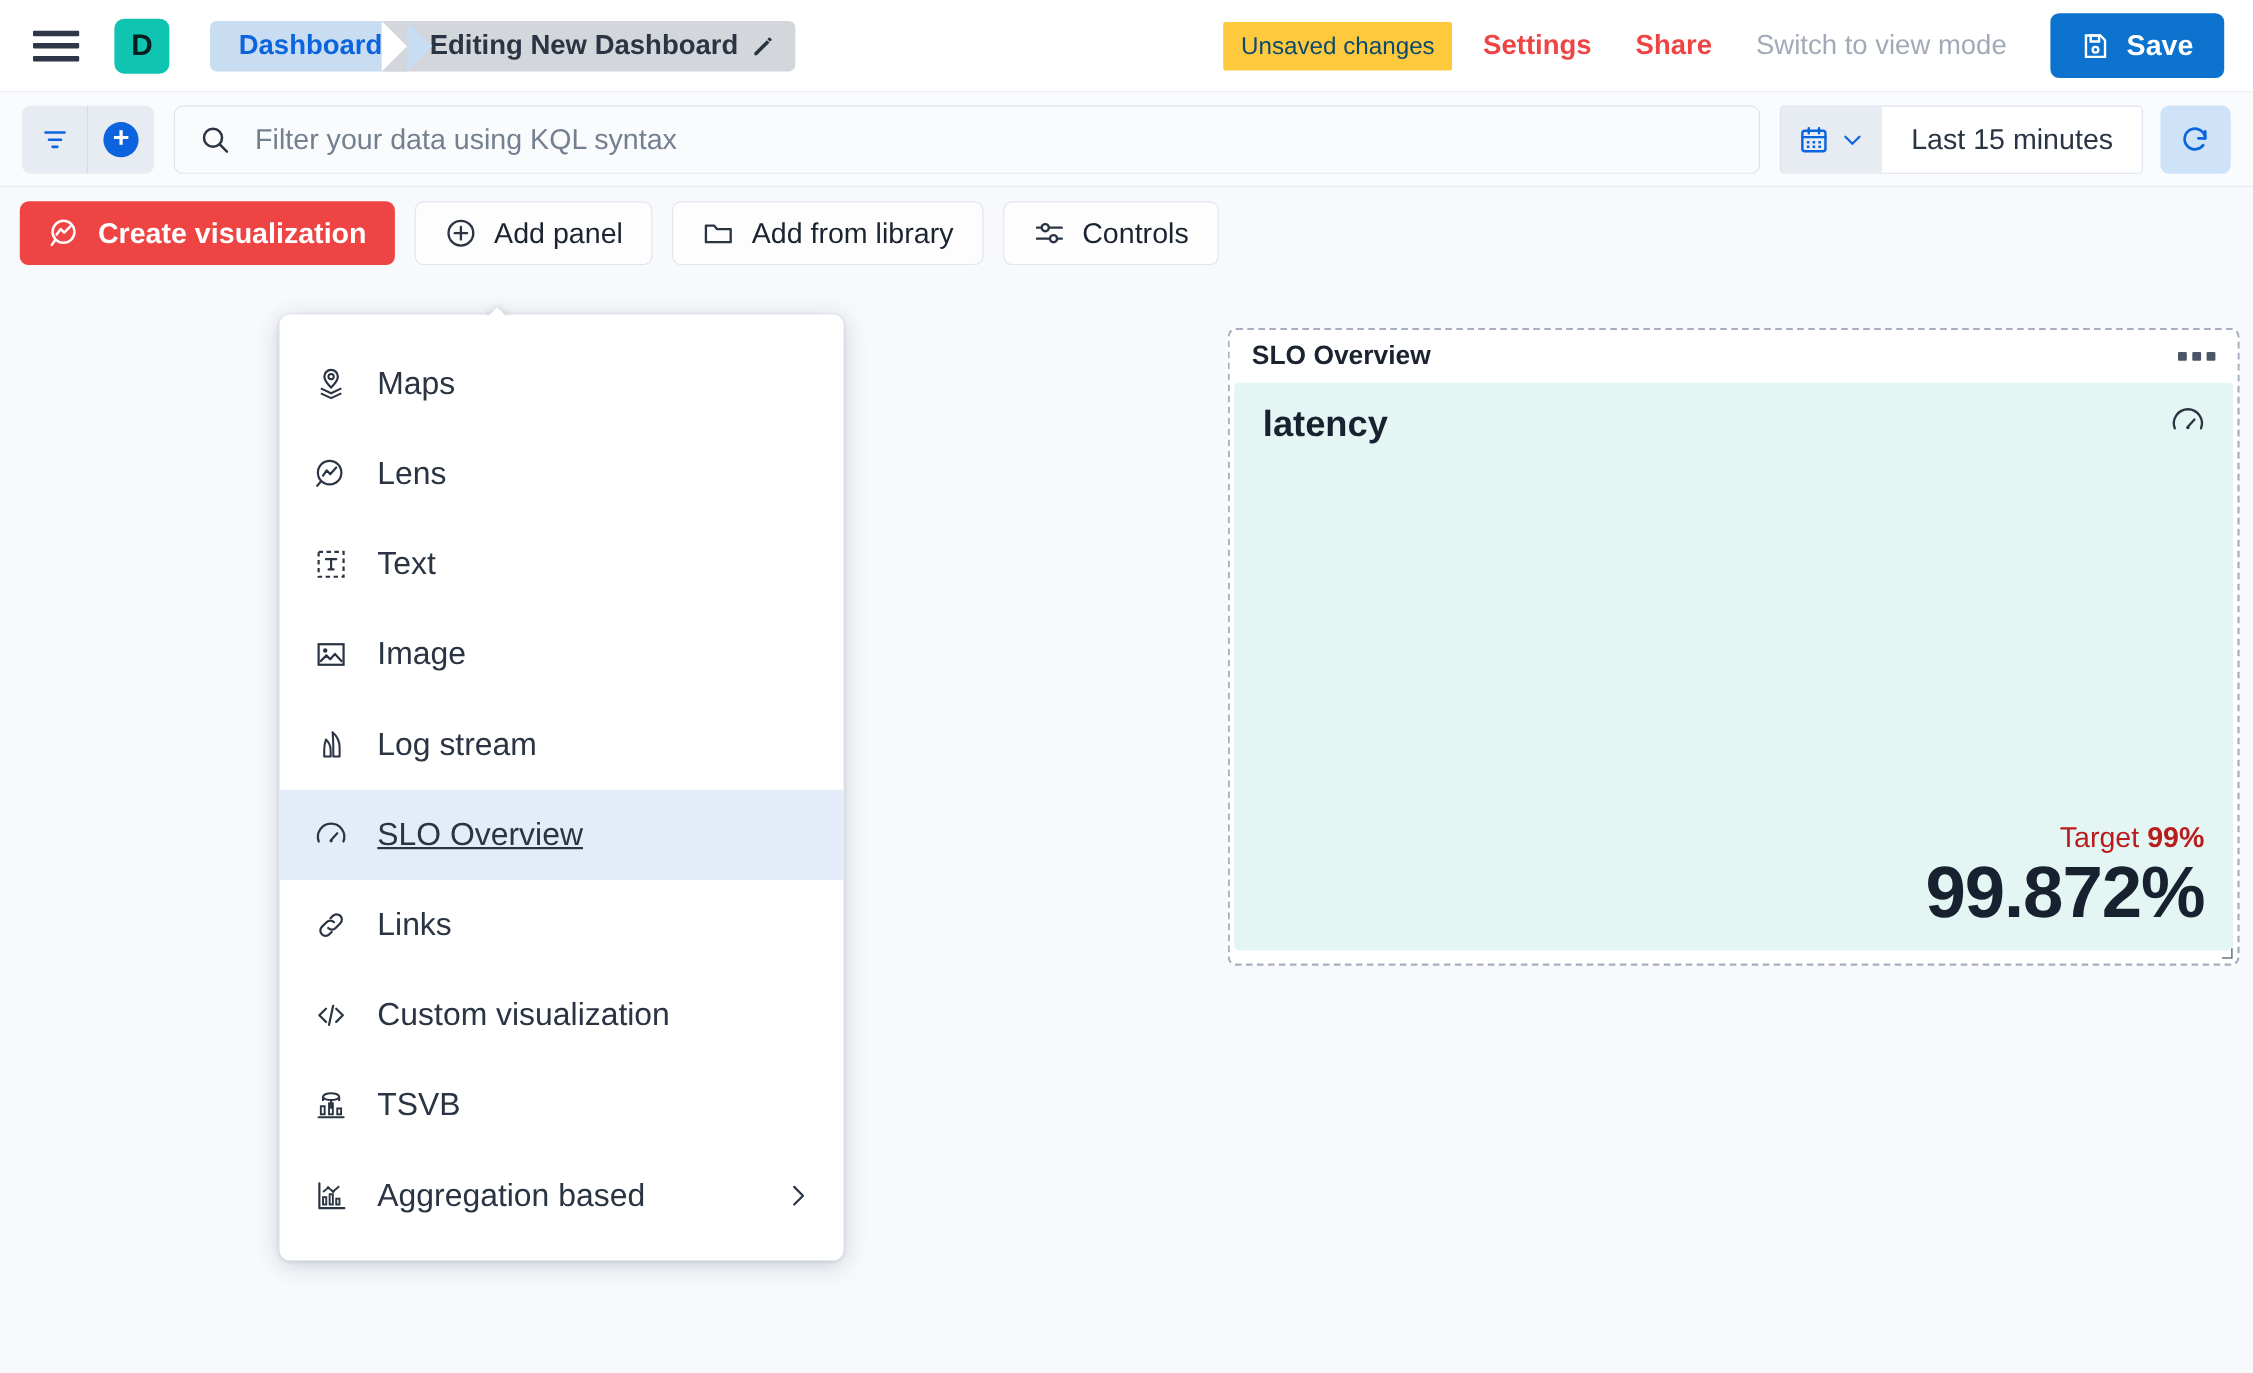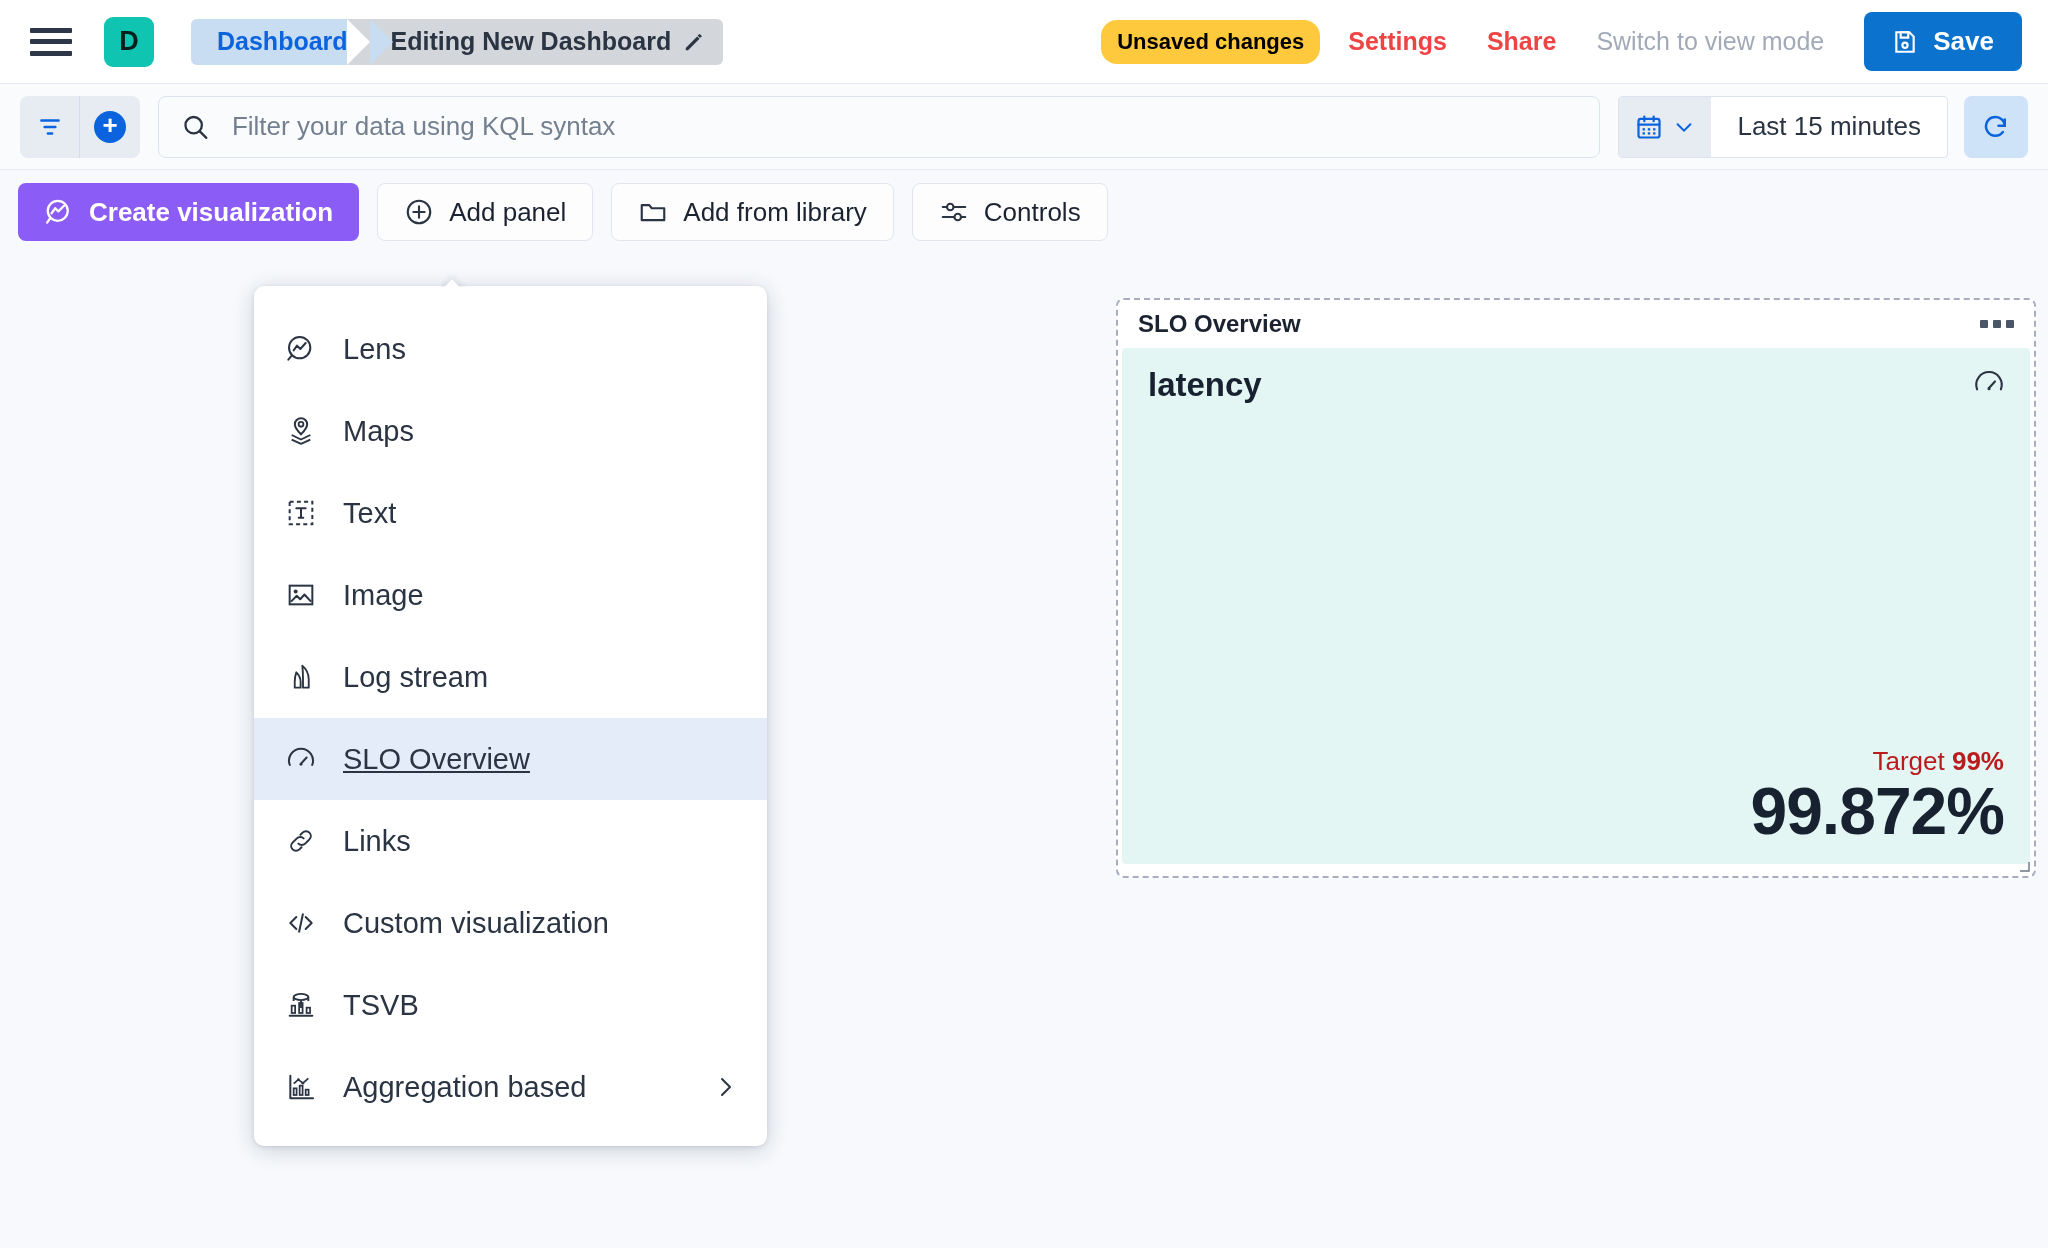--- a/index.html
+++ b/index.html
@@ -64,23 +64,23 @@
     border-bottom: 23px solid transparent;
     border-left: 23px solid #FFFFFF;
     z-index: 2;
   }
   .pencil-ic { width: 22px; height: 22px; display:block; }
 
   .header-right {
     margin-left: auto; display: flex; align-items: center; gap: 0; padding-right: 26px;
   }
   .unsaved-badge {
-    background: #FFC93E; color: #000000;
-    font-size: 22px; font-weight: bold;
-    padding: 9px 16px; border-radius: 16px;
+    background: #FFC93E; color: #0c4a6e;
+    font-size: 22px; font-weight: normal;
+    padding: 9px 16px; border-radius: 2px;
     margin-right: 28px; white-space: nowrap;
   }
   .hdr-link {
     font-size: 25px; font-weight: bold; color: #ef4444;
     margin-right: 40px; cursor: pointer; white-space: nowrap;
   }
   .hdr-link.disabled { color: #A2AAB8; font-weight: normal; }
   .save-btn {
     display: flex; align-items: center; gap: 15px;
     background: #0B72CE; color: #fff;
@@ -140,21 +140,21 @@
     position: absolute; top: 170px; left: 0;
     width: 2048px; height: 84px;
     background: #F7F9FC;
     display: flex; align-items: center; padding: 0 18px; gap: 18px;
   }
   .tb-btn {
     display: flex; align-items: center; gap: 15px;
     height: 58px; padding: 0 26px;
     border-radius: 8px; font-size: 26px; cursor: pointer; white-space: nowrap;
   }
-  .tb-primary { background: #8b5cf6; color: #fff; font-weight: bold; }
+  .tb-primary { background: #ef4444; color: #fff; font-weight: bold; }
   .tb-plain {
     background: #FDFDFE; color: #1B2330;
     border: 1px solid #E0E5EE;
   }
 
   
   .content { position: absolute; top: 254px; left: 0; width: 2048px; height: 994px; background: #F7F9FC; }
 
   
   .menu {
@@ -340,37 +340,37 @@
 </div>
 
 <div class="content">
 
   <div class="menu">
     <div class="menu-arrow"></div>
 
     <div class="menu-item">
       <span class="mi-icon">
         <svg width="32" height="32" viewBox="0 0 24 24">
+          <path d="M12 2.5c2.6 0 4.6 2 4.6 4.5 0 3-4.6 7.5-4.6 7.5S7.4 10 7.4 7c0-2.5 2-4.5 4.6-4.5z" fill="none" stroke="#2A3442" stroke-width="1.5"></path>
+          <circle cx="12" cy="7" r="1.8" fill="none" stroke="#2A3442" stroke-width="1.4"></circle>
+          <path d="M5 15l7 3.4 7-3.4M5 18.5l7 3.2 7-3.2" fill="none" stroke="#2A3442" stroke-width="1.4" stroke-linejoin="round"></path>
+        </svg>
+      </span>
+      <span class="mi-label">Maps</span>
+    </div>
+
+    <div class="menu-item">
+      <span class="mi-icon">
+        <svg width="32" height="32" viewBox="0 0 24 24">
           <circle cx="11" cy="11" r="8" fill="none" stroke="#2A3442" stroke-width="1.5"></circle>
           <path d="M6.5 13l2.5-3.5L11.5 12 15.5 7.5" fill="none" stroke="#2A3442" stroke-width="1.5" stroke-linecap="round" stroke-linejoin="round"></path>
           <path d="M5 17 2.5 20" stroke="#2A3442" stroke-width="1.5" stroke-linecap="round"></path>
         </svg>
       </span>
       <span class="mi-label">Lens</span>
-    </div>
-
-    <div class="menu-item">
-      <span class="mi-icon">
-        <svg width="32" height="32" viewBox="0 0 24 24">
-          <path d="M12 2.5c2.6 0 4.6 2 4.6 4.5 0 3-4.6 7.5-4.6 7.5S7.4 10 7.4 7c0-2.5 2-4.5 4.6-4.5z" fill="none" stroke="#2A3442" stroke-width="1.5"></path>
-          <circle cx="12" cy="7" r="1.8" fill="none" stroke="#2A3442" stroke-width="1.4"></circle>
-          <path d="M5 15l7 3.4 7-3.4M5 18.5l7 3.2 7-3.2" fill="none" stroke="#2A3442" stroke-width="1.4" stroke-linejoin="round"></path>
-        </svg>
-      </span>
-      <span class="mi-label">Maps</span>
     </div>
 
     <div class="menu-item">
       <span class="mi-icon">
         <svg width="32" height="32" viewBox="0 0 24 24">
           <rect x="3.5" y="3.5" width="17" height="17" fill="none" stroke="#2A3442" stroke-width="1.5" stroke-dasharray="3 2.4"></rect>
           <path d="M8.5 8.5h7M12 8.5v7M10.3 15.5h3.4" stroke="#2A3442" stroke-width="1.5" stroke-linecap="round"></path>
         </svg>
       </span>
       <span class="mi-label">Text</span>

